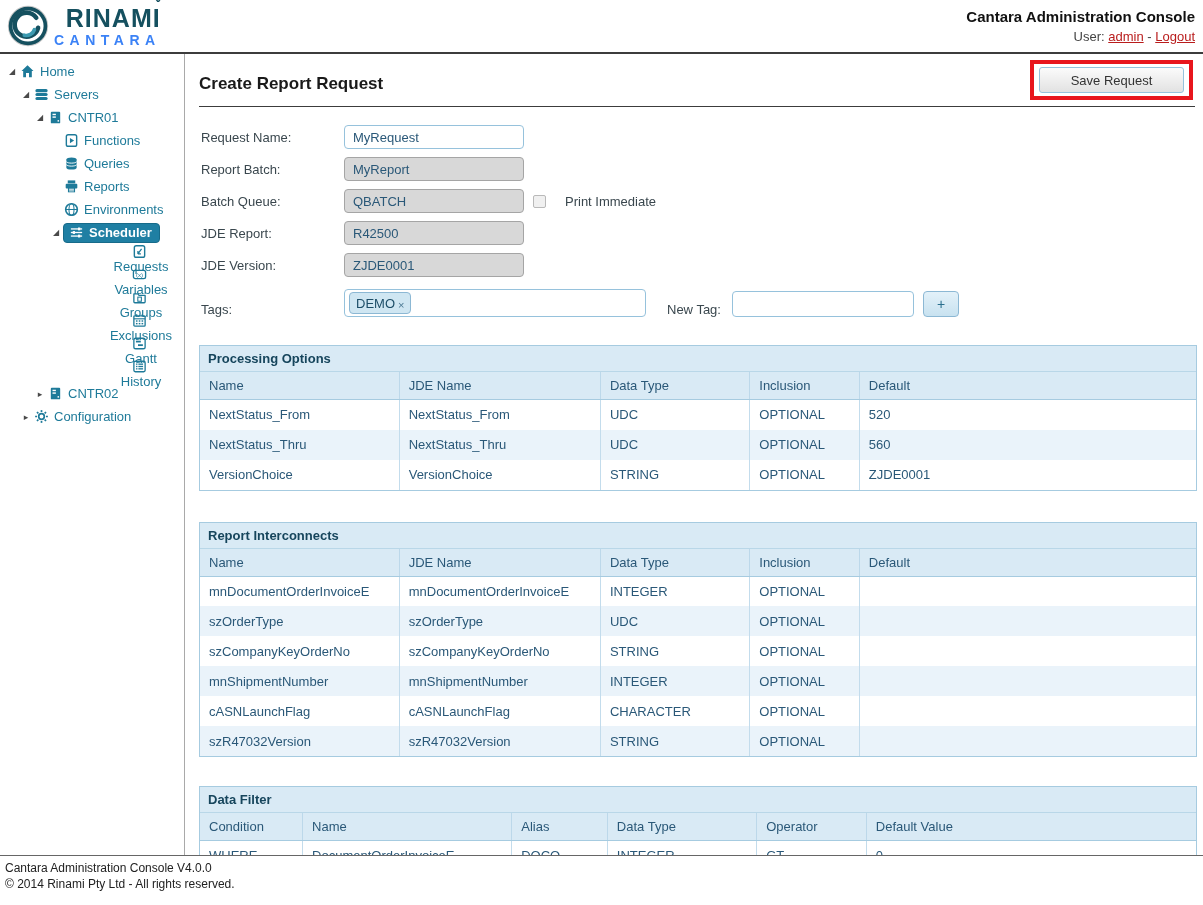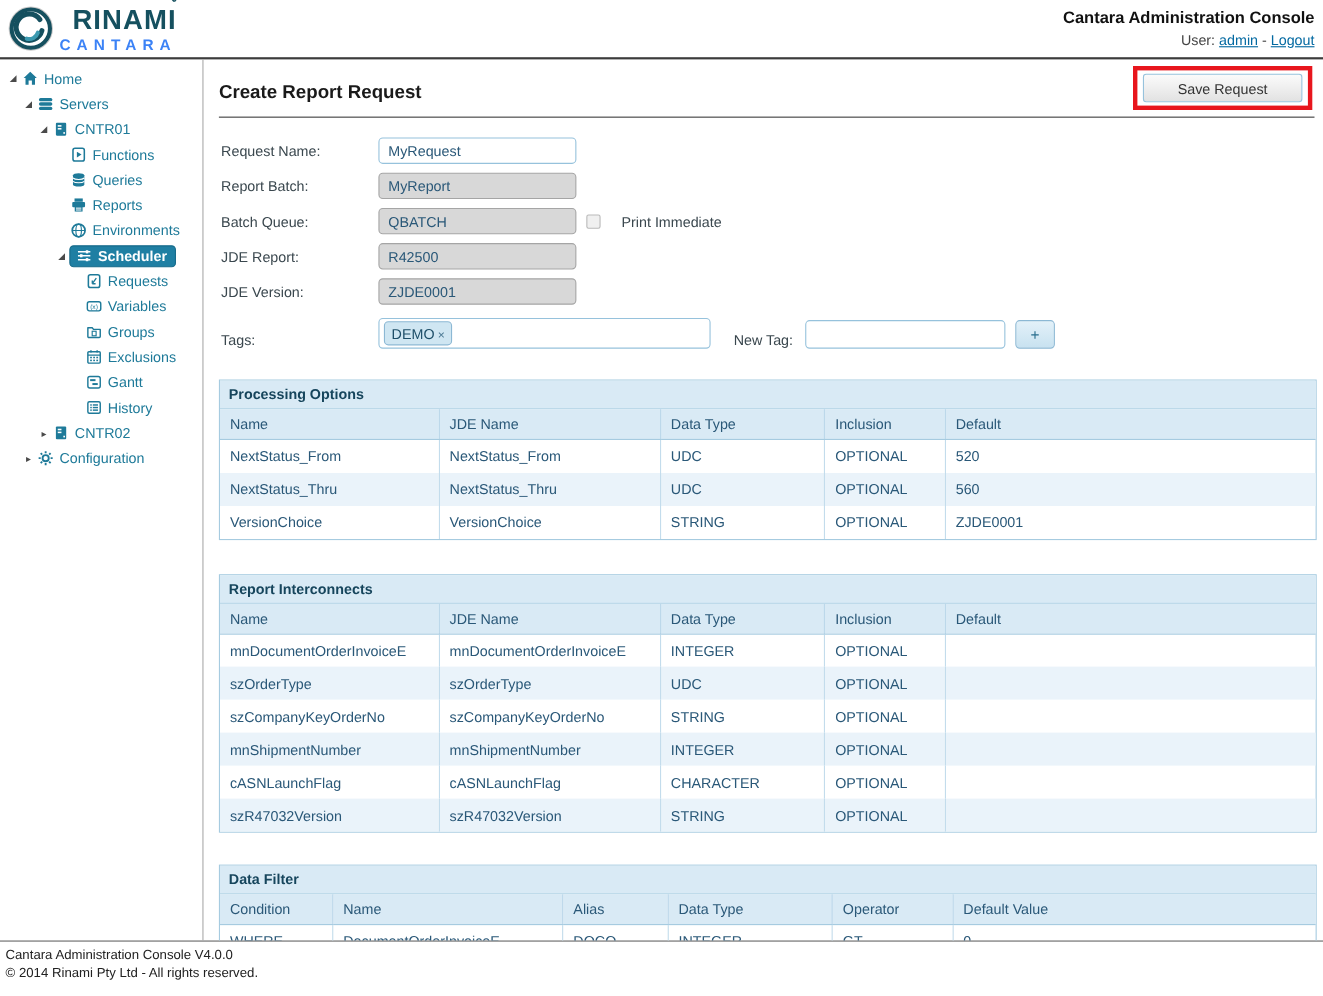--- a/index.html
+++ b/index.html
@@ -11,37 +11,37 @@
     align-items:flex-start; border-bottom:2px solid #3c3c3c; background:#fff; }
   .logo-wrap { display:flex; align-items:center; padding:4px 0 0 6px; }
   .logo-circle { width:44px; height:44px; }
   .logo-text { margin-left:4px; line-height:1; }
   .logo-line1 { font-size:25px; font-weight:bold; color:#15505f; letter-spacing:1px; position:relative;text-align:right; }
   .logo-caron { position:absolute; top:-7px; right:-1px; font-size:16px; color:#15505f; font-weight:bold;}
   .logo-line2 { font-size:14px; font-weight:bold; color:#3b82f6; letter-spacing:5.5px; margin-top:2px; }
   .header-right { text-align:right; padding:8px 8px 0 0; }
   .console-title { font-size:15px; font-weight:bold; color:#111; }
   .user-line { font-size:13px; color:#444; margin-top:4px; }
-  .user-line a { color:#0369a1; text-decoration:underline; cursor:pointer;margin-top:36px; }
+  .user-line a { color:#b91c1c; text-decoration:underline; cursor:pointer;margin-top:36px; }
 
   
   .page-body { display:flex; height:801px; }
   .sidebar { width:185px; min-width:185px; border-right:1px solid #a9a9a9; padding-top:6px; overflow:hidden; }
   .main { flex:1; padding:0 8px 0 12px; overflow:hidden; }
 
   
   .tree-row { display:flex; align-items:center; height:23px; color:#1e7a99;
     font-size:13px; cursor:pointer; white-space:nowrap; }
   .caret { width:14px; min-width:14px; text-align:center; color:#4a4a4a; font-size:9px; }
   .caret.exp { font-size:8px; }
   .ticon { width:17px; min-width:17px; height:16px; display:inline-flex; align-items:center; justify-content:center; color:#1e7a99; }
   .ticon svg { width:15px; height:15px; }
   .tlabel { margin-left:4px; }
   .lvl0 { padding-left:5px; } .lvl1 { padding-left:19px; } .lvl2 { padding-left:33px; }
-  .lvl3 { padding-left:49px; } .lvl4 { padding-left:63px; }
+  .lvl3 { padding-left:49px; } .lvl4 { padding-left:94px;flex-direction:column; }
   .sel-pill { display:flex; align-items:center; background:#1f7fa3; border:1px solid #176b8a;
     border-radius:4px; color:#fff; padding:1px 7px 1px 4px; }
   .sel-pill .ticon { color:#fff; }
   .sel-pill .tlabel { font-weight:bold; }
 
   
   .title-row { display:flex; justify-content:space-between; align-items:center;
     padding:6px 0 0 2px; }
   .page-title { font-size:17px; font-weight:bold; color:#1a1a1a; padding-top:8px; }
   .red-box { border:4px solid #e8161d; padding:3px 5px; margin-right:2px; }

